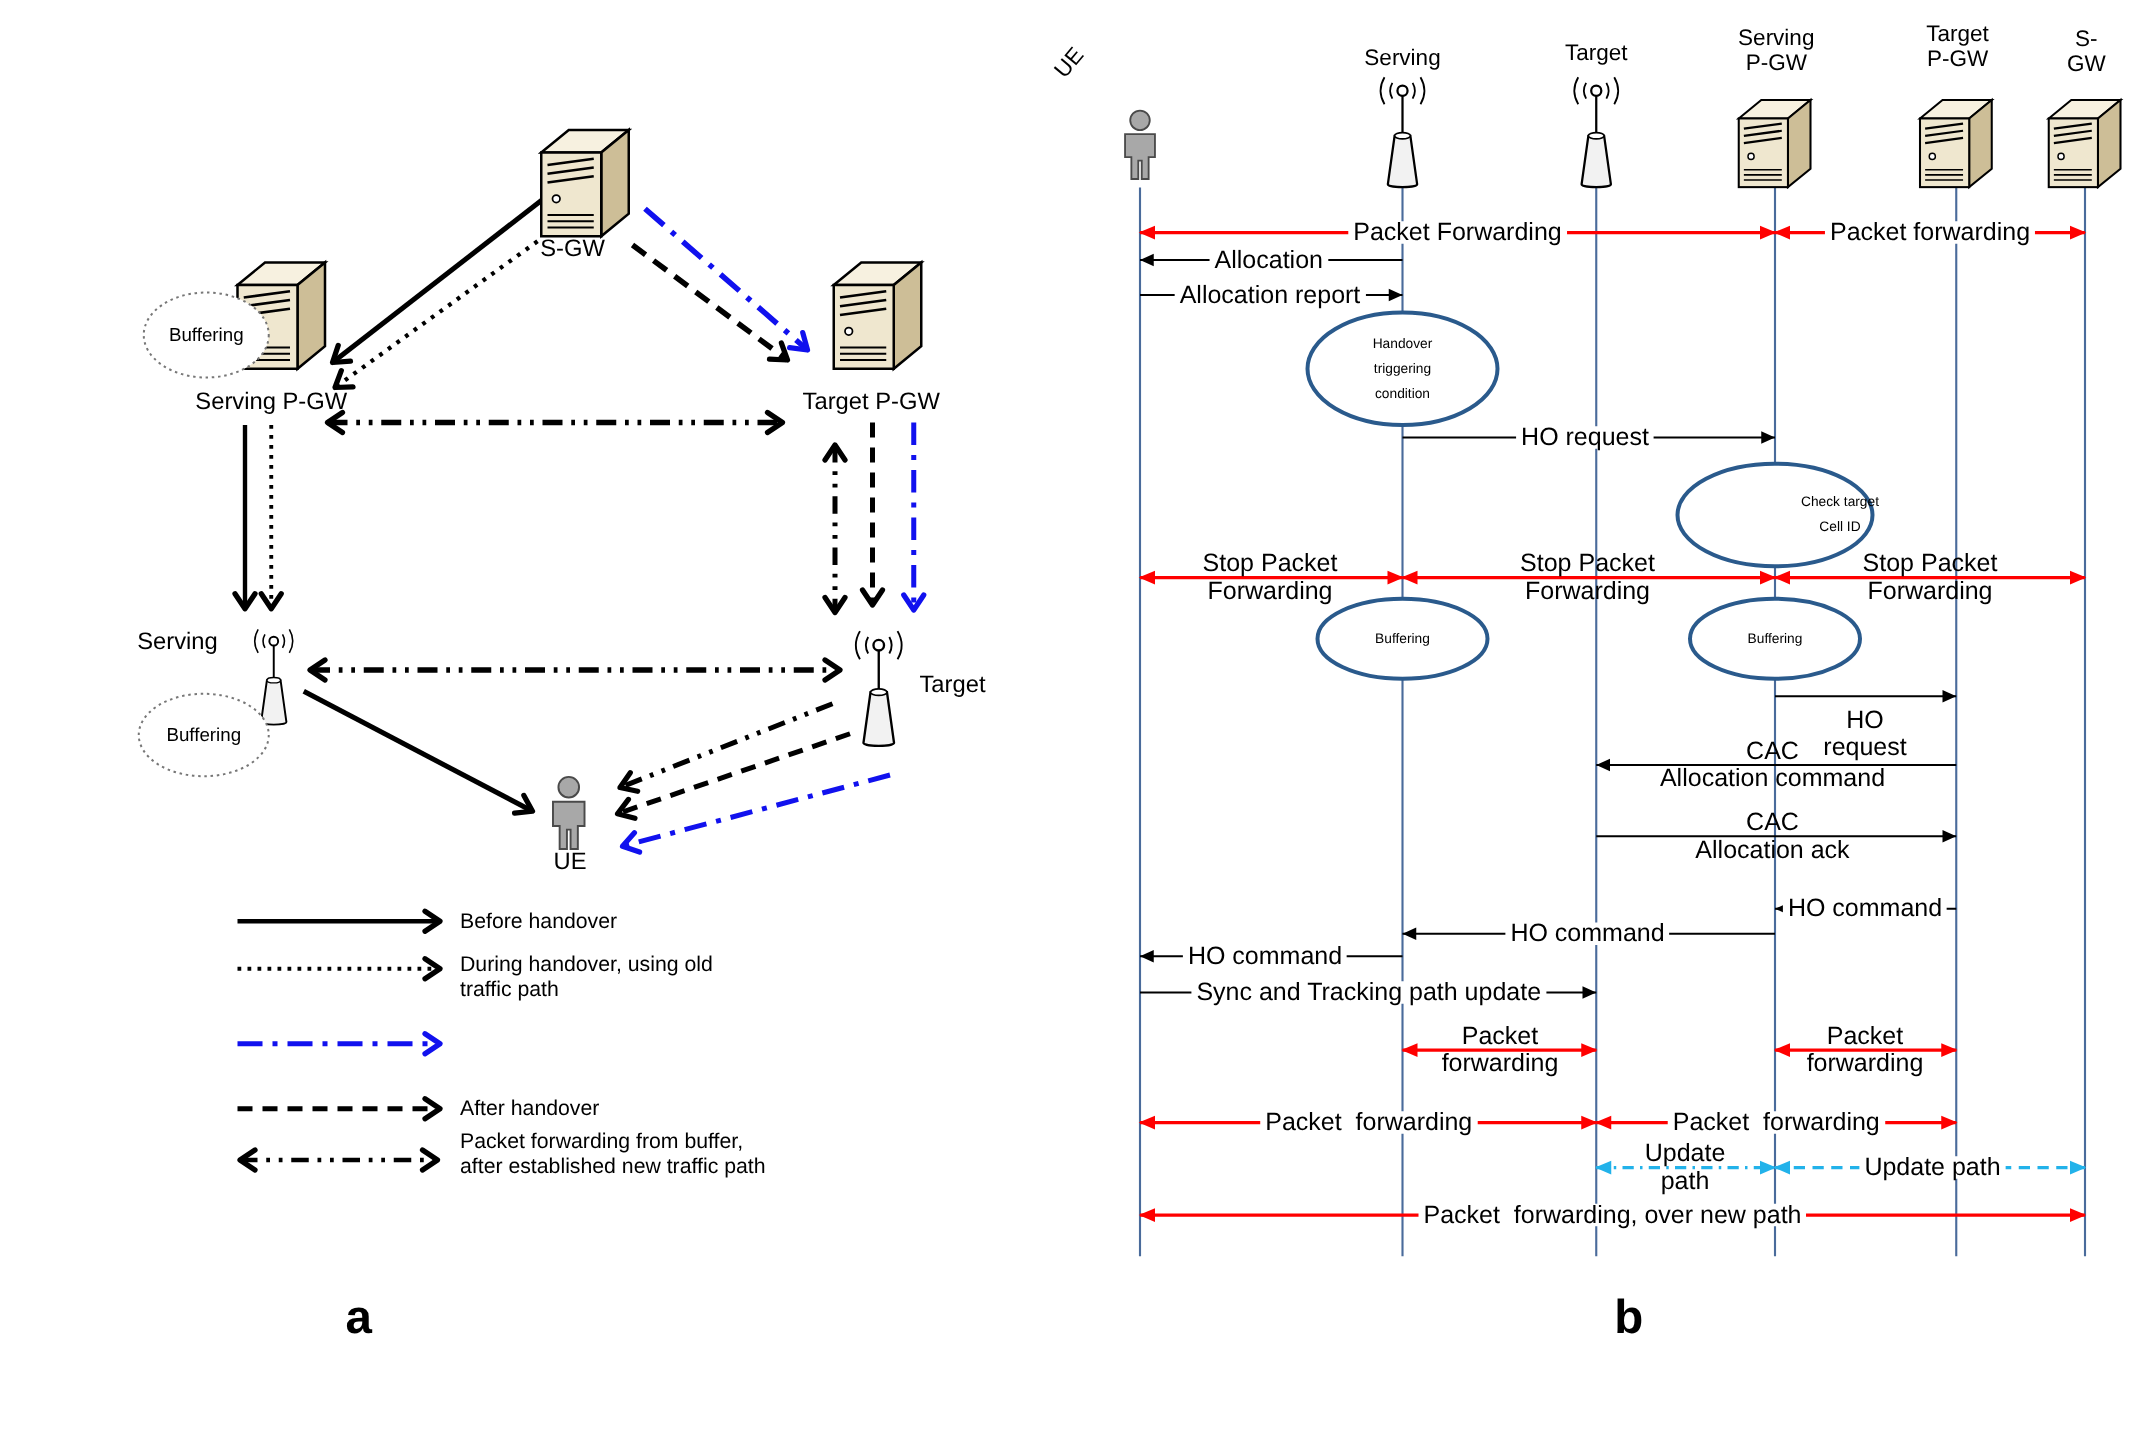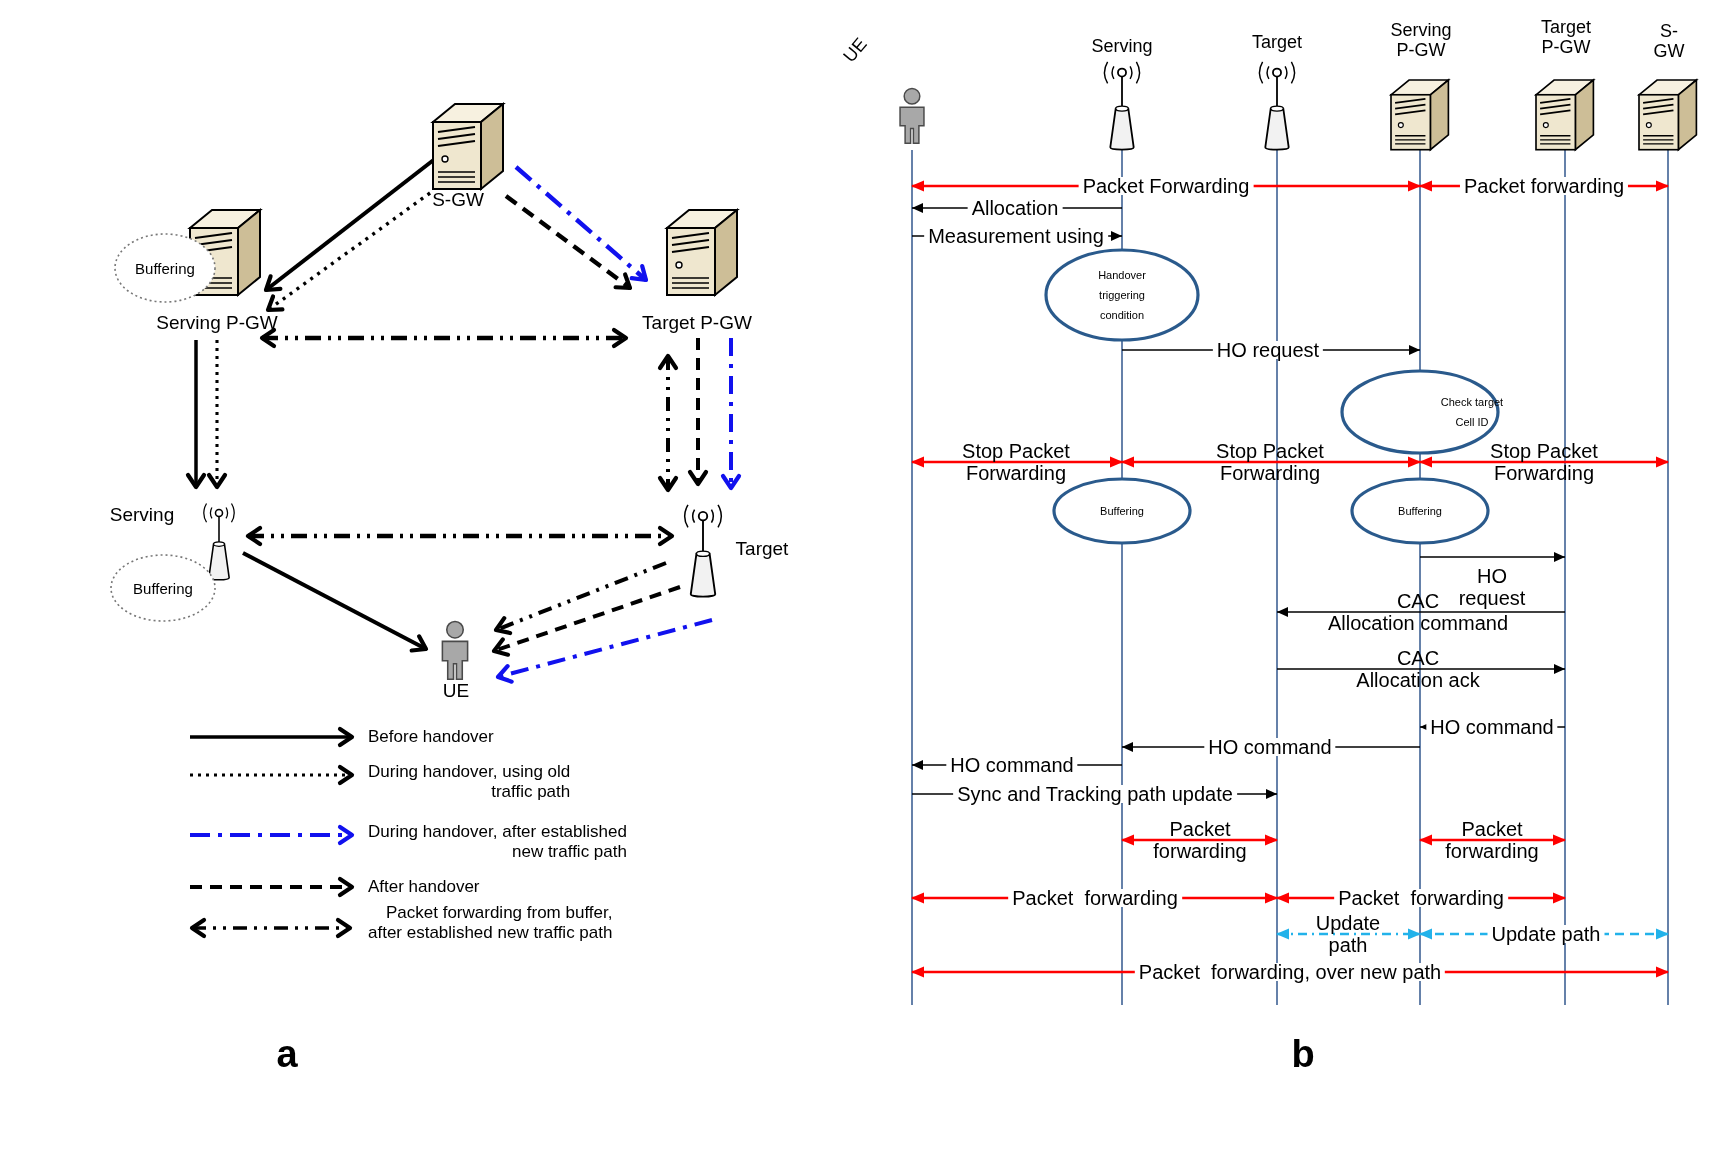--- a/index.html
+++ b/index.html
@@ -5,21 +5,21 @@
   html,body{margin:0;padding:0;background:#fff}
   .canvas{position:relative;width:1716px;height:1164px;background:#fff;
           font-family:"Liberation Sans",sans-serif;color:#000;overflow:hidden}
   .canvas > svg{position:absolute;left:0;top:0}
   .lbl{position:absolute;transform:translate(-50%,-50%);text-align:center;
        white-space:pre-wrap;font-size:20px;line-height:22px;color:#000}
   .bg{background:#fff;padding:0 4px;line-height:18px}
   .node-lbl{font-size:19px;line-height:21px}
   .hdr{font-size:18px;line-height:20px}
   .rot{transform:translate(-50%,-50%) rotate(-50deg)}
-  .legend-lbl{transform:translate(0,-50%);text-align:right;font-size:17px;line-height:20px}
+  .legend-lbl{transform:translate(0,-50%);text-align:left;font-size:17px;line-height:20px}
   .buf{font-size:15px;line-height:17px}
   .ell{font-size:11px;line-height:20px}
   .cap{font-size:38px;font-weight:bold;line-height:40px}
 </style>
 </head>
 <body>
 
 <div class="canvas">
 
 <svg width="1716" height="1164" viewBox="0 0 1716 1164">
@@ -181,22 +181,20 @@
 <div class="lbl node-lbl" style="left:697px;top:322px">Target P-GW</div>
 <div class="lbl node-lbl" style="left:142px;top:514px">Serving</div>
 <div class="lbl node-lbl" style="left:762px;top:548px">Target</div>
 <div class="lbl node-lbl" style="left:456px;top:690px">UE</div>
 <div class="lbl buf" style="left:165px;top:268px">Buffering</div>
 <div class="lbl buf" style="left:163px;top:588px">Buffering</div>
 
 <div class="lbl legend-lbl" style="left:368px;top:737px">Before handover</div>
 <div class="lbl legend-lbl" style="left:368px;top:782px">During handover, using old
 traffic path</div>
-<div class="lbl legend-lbl" style="left:368px;top:842px">During handover, after established
-new traffic path</div>
 <div class="lbl legend-lbl" style="left:368px;top:887px">After handover</div>
 <div class="lbl legend-lbl" style="left:368px;top:923px">Packet forwarding from buffer,
 after established new traffic path</div>
 
 <div class="lbl cap" style="left:287px;top:1054px">a</div>
 
 <div class="lbl hdr rot" style="left:855px;top:50px">UE</div>
 <div class="lbl hdr" style="left:1122px;top:46px">Serving</div>
 <div class="lbl hdr" style="left:1277px;top:42px">Target</div>
 <div class="lbl hdr" style="left:1421px;top:40px">Serving
@@ -209,21 +207,21 @@
 triggering
 condition</div>
 <div class="lbl ell" style="left:1472px;top:412px">Check target
 Cell ID</div>
 <div class="lbl ell" style="left:1122px;top:511px">Buffering</div>
 <div class="lbl ell" style="left:1420px;top:511px">Buffering</div>
 
 <div class="lbl bg" style="left:1166px;top:186px">Packet Forwarding</div>
 <div class="lbl bg" style="left:1544px;top:186px">Packet forwarding</div>
 <div class="lbl bg" style="left:1015px;top:208px">Allocation</div>
-<div class="lbl bg" style="left:1016px;top:236px">Measurement using</div>
+<div class="lbl bg" style="left:1016px;top:236px">Allocation report</div>
 <div class="lbl bg" style="left:1268px;top:350px">HO request</div>
 <div class="lbl" style="left:1016px;top:462px">Stop Packet
 Forwarding</div>
 <div class="lbl" style="left:1270px;top:462px">Stop Packet
 Forwarding</div>
 <div class="lbl" style="left:1544px;top:462px">Stop Packet
 Forwarding</div>
 <div class="lbl" style="left:1492px;top:587px">HO
 request</div>
 <div class="lbl" style="left:1418px;top:612px">CAC

